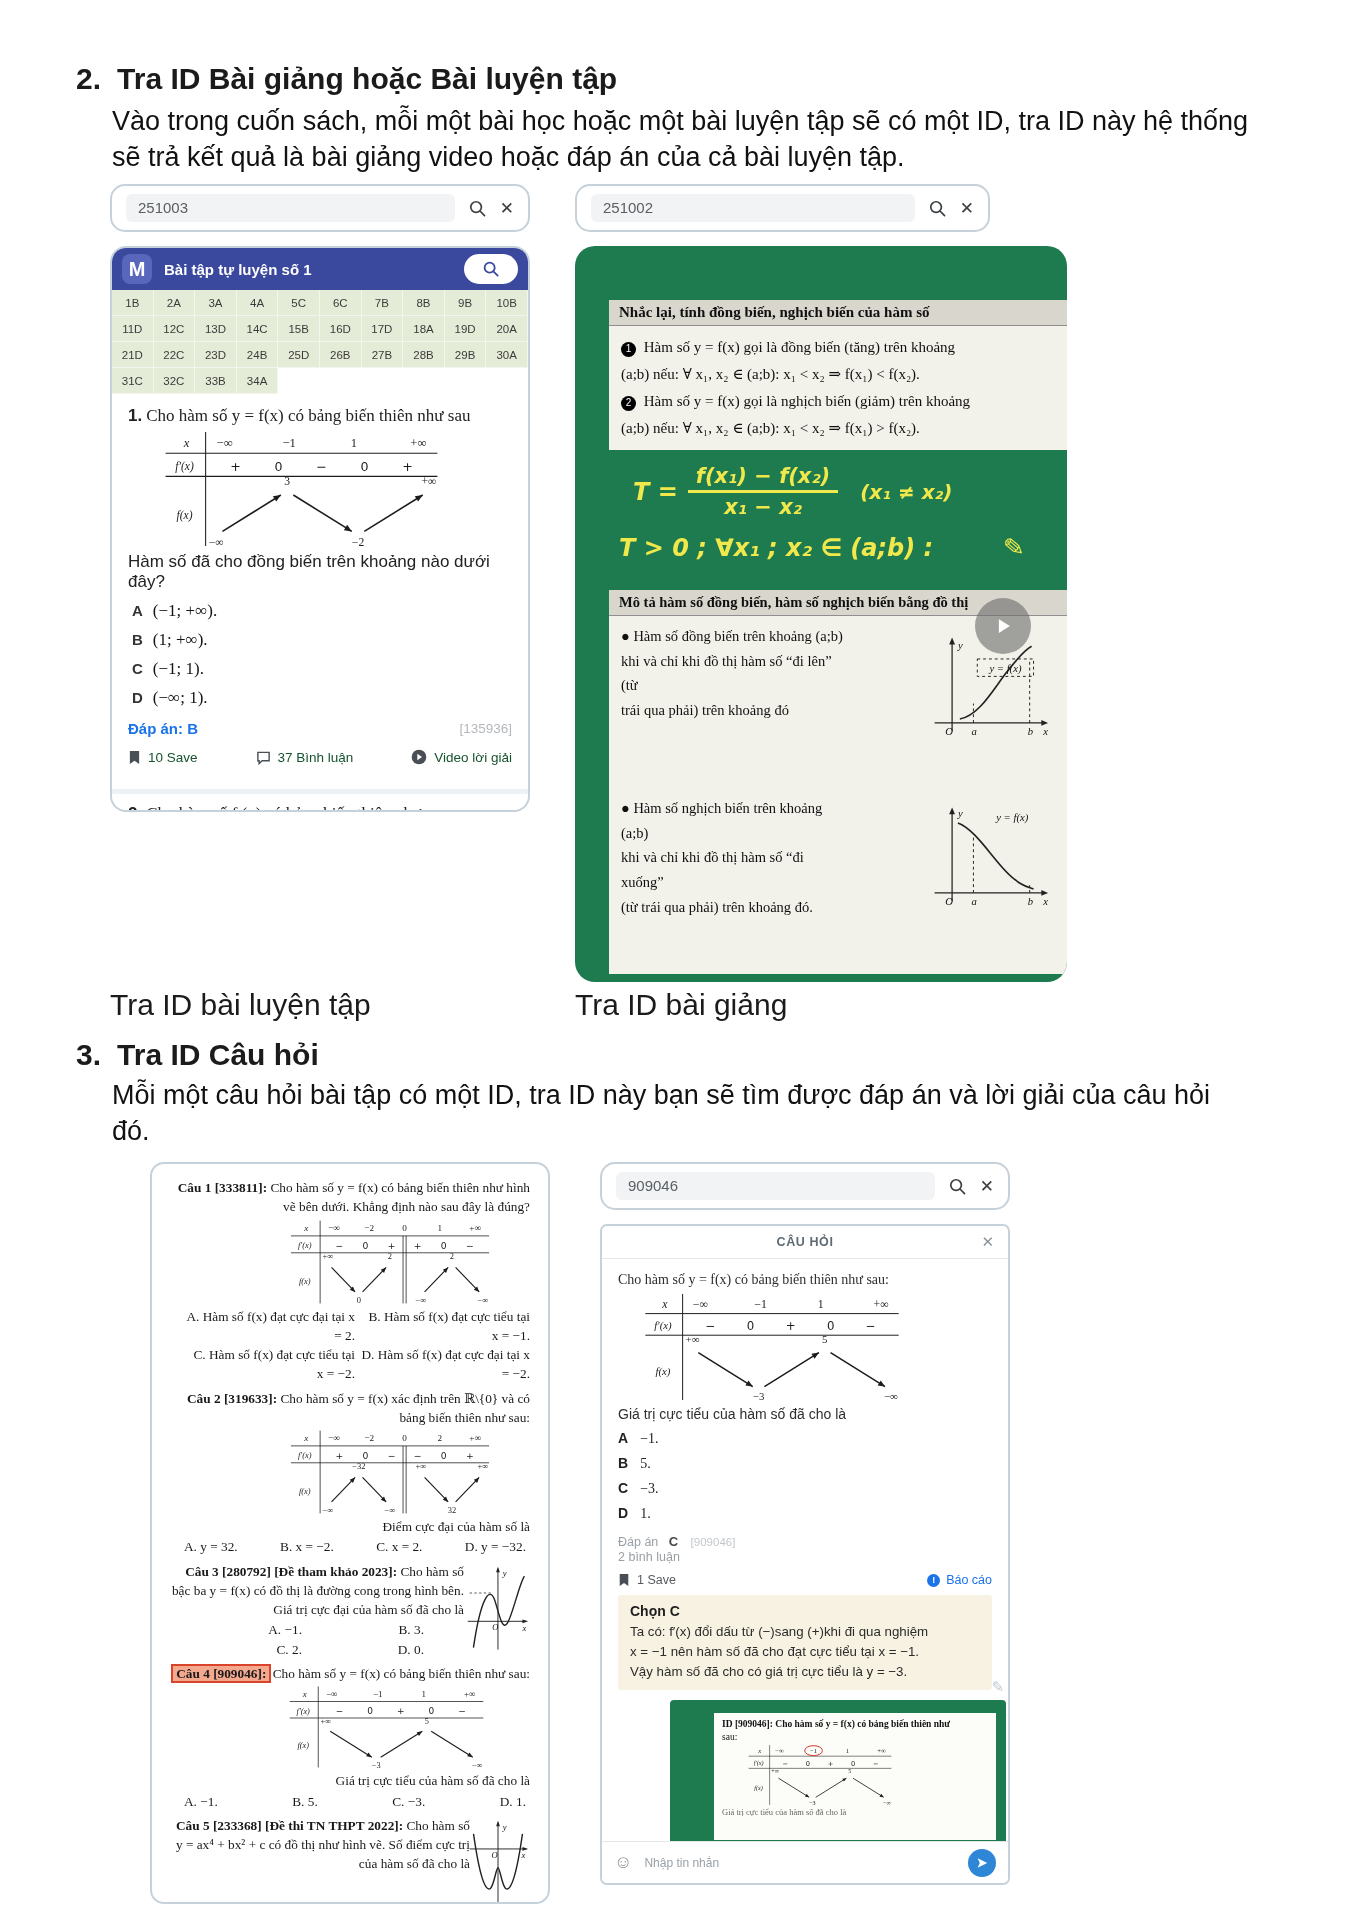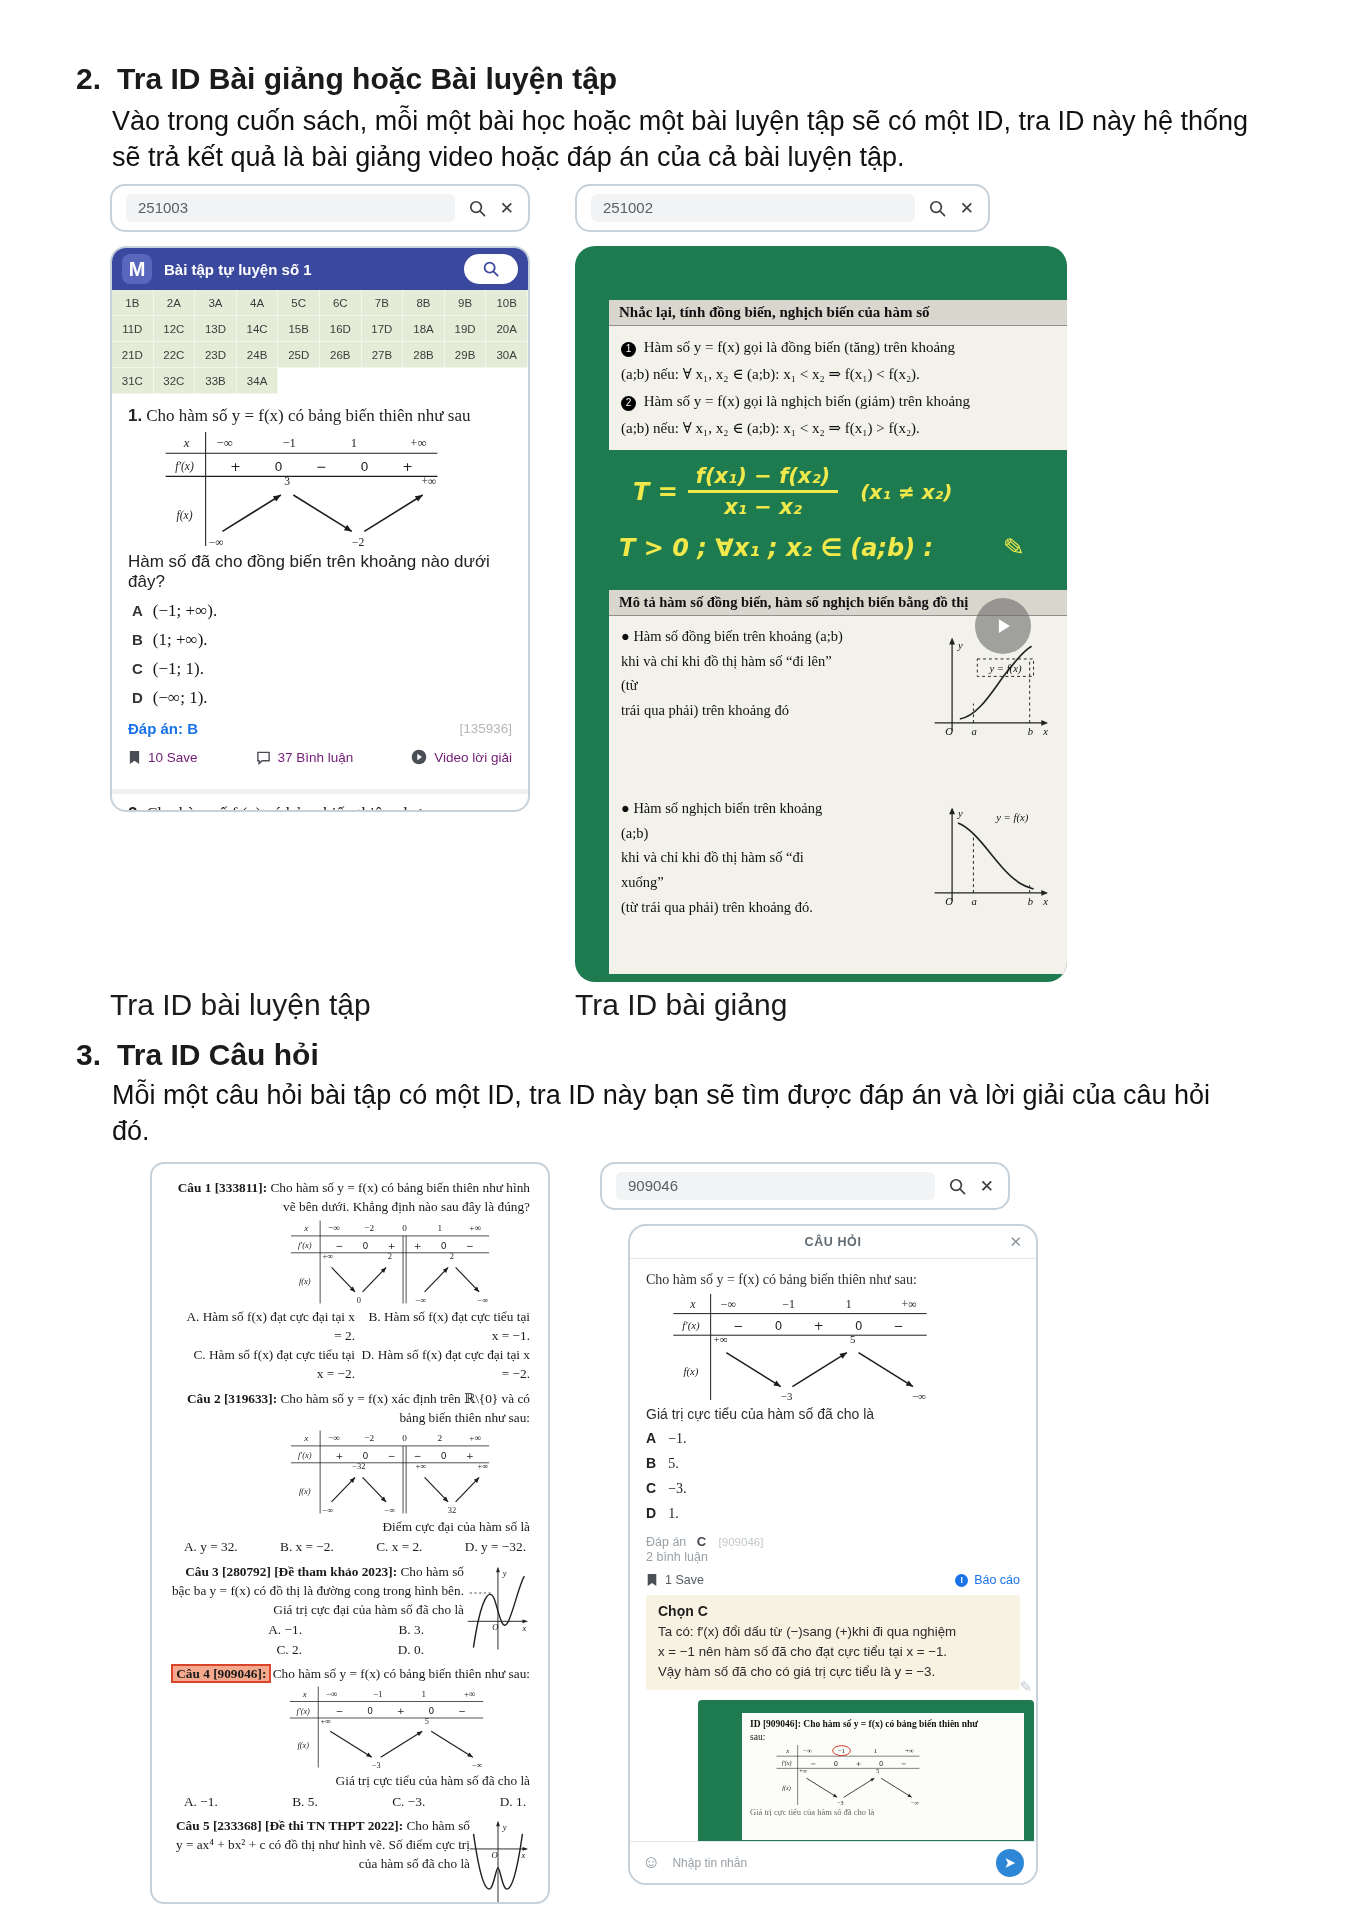--- a/index.html
+++ b/index.html
@@ -31,21 +31,21 @@
   .q-line{font-size:17px;color:#222;}
   .q-no{font-weight:bold;margin-right:4px;}
   .mathish{font-family:"Liberation Serif","DejaVu Serif",serif;}
   .bbt{display:block;}
   .popt{margin:9px 0 0 4px;font-size:17px;}
   .popt .pk{font-weight:bold;font-size:15px;color:#333;margin-right:10px;}
   .popt .pv{font-family:"Liberation Serif","DejaVu Serif",serif;}
   .ans-row{display:flex;justify-content:space-between;align-items:center;margin-top:12px;}
   .ans-blue{color:#1a73e8;font-weight:bold;font-size:15px;}
   .ref-gray{color:#b4b8bc;font-size:13.5px;}
-  .foot-row{display:flex;justify-content:space-between;align-items:center;margin:12px 0 24px 0;color:#701a75;font-size:13.5px;}
+  .foot-row{display:flex;justify-content:space-between;align-items:center;margin:12px 0 24px 0;color:#14532d;font-size:13.5px;}
   .foot-item{display:flex;align-items:center;gap:7px;}
   .card-div{height:5px;background:#eef1f3;margin:0 -16px;}
   .q2-block{padding-top:10px;}
   
   .board{position:absolute;background:#1e7b4f;border-radius:20px;overflow:hidden;}
   .gb-box{position:absolute;left:34px;right:0;background:#f2f1ea;color:#101010;
           font-family:"Liberation Serif","DejaVu Serif",serif;}
   .gb-h{background:#d8d6cd;border-bottom:1px solid #8f8f8f;font-weight:bold;font-size:15px;padding:4px 10px;}
   .gb-bd{padding:8px 12px;font-size:15px;line-height:1.8;}
   .numcircle{display:inline-flex;width:15px;height:15px;border-radius:50%;background:#000;color:#fff;
@@ -67,21 +67,21 @@
         font-size:13.3px;line-height:1.45;color:#191919;}
   .bq-head{font-weight:bold;}
   .bk-tbl{margin:2px 0 2px 104px;}
   .bk-opts2{display:grid;grid-template-columns:1fr 1fr;column-gap:4px;margin:1px 0 5px 14px;}
   .bk-opts4{display:flex;justify-content:space-between;margin:1px 4px 5px 14px;}
   .q3wrap,.q5wrap{position:relative;}
   .q3text{width:294px;}
   .graph-abs{position:absolute;right:0;top:2px;}
   .q4box{background:#f4a98e;outline:2px solid #d9442b;padding:0 3px;}
   
-  .panel{position:absolute;box-sizing:border-box;border:2px solid #c7d1d9;border-radius:18px;background:#fff;overflow:hidden;margin-left:28px;}
+  .panel{position:absolute;box-sizing:border-box;border:2px solid #c7d1d9;border-radius:7px;background:#fff;overflow:hidden;}
   .qa-header{position:relative;height:32px;border-bottom:1px solid #e4e8eb;}
   .qa-title{position:absolute;left:0;right:0;top:9px;text-align:center;font-size:12.5px;font-weight:bold;
             color:#5f6a72;letter-spacing:.6px;}
   .qa-close{position:absolute;right:14px;top:7px;color:#8a949c;font-size:15px;}
   .qa-body{padding:8px 16px 0 16px;}
   .qa-q{font-size:14px;color:#2e2e2e;margin:4px 0;}
   .qa-sub{font-size:14px;color:#2e2e2e;margin:4px 0 2px 0;}
   .qa-opt{margin:8px 0;font-size:14px;color:#222;}
   .qa-k{font-weight:bold;margin-right:12px;}
   .qa-v{font-family:"Liberation Serif","DejaVu Serif",serif;}

